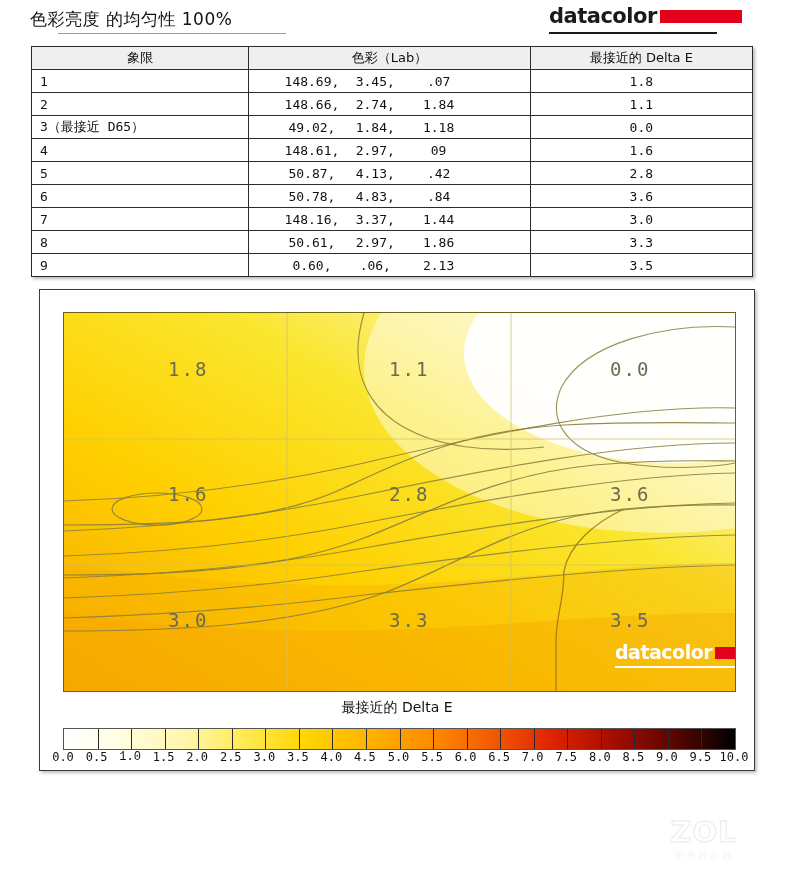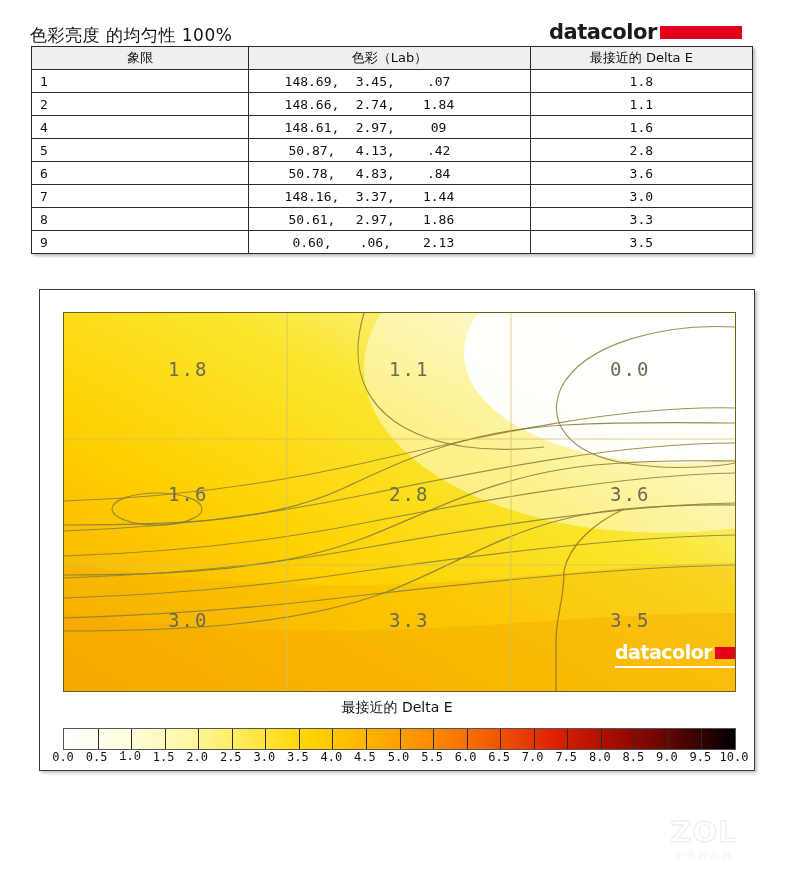--- a/index.html
+++ b/index.html
@@ -6,21 +6,21 @@
   body{
     width:800px;height:880px;
     background:#ffffff;
     font-family:"Liberation Sans","DejaVu Sans",sans-serif;
     color:#111;
     position:relative;
     overflow:hidden;
   }
 
   
-  #header{position:absolute;left:0;top:16px;width:742px;height:40px;}
+  #header{position:absolute;left:0;top:0;width:742px;height:40px;}
   .title-line{
     position:absolute;left:30px;
     font-family:"DejaVu Sans",sans-serif;
     font-size:17px;letter-spacing:0.5px;color:#111;white-space:nowrap;
   }
   #title-a{top:8px;}
   #title-b{top:10px;left:58px;}
   #title-underline{
     position:absolute;left:58px;top:33px;width:228px;height:1px;background:#9a9a9a;
   }
@@ -159,20 +159,31 @@
         <tr>
           <td class="quad">2</td>
           <td class="lab">
             <div class="lab-grid">
               <span>148.66,</span>
               <span>2.74,</span>
               <span>1.84</span>
             </div>
           </td>
           <td class="de">1.1</td>
+        </tr>
+        <tr>
+          <td class="quad">3（最接近 D65）</td>
+          <td class="lab">
+            <div class="lab-grid">
+              <span>49.02,</span>
+              <span>1.84,</span>
+              <span>1.18</span>
+            </div>
+          </td>
+          <td class="de">0.0</td>
         </tr>
         <tr>
           <td class="quad">4</td>
           <td class="lab">
             <div class="lab-grid">
               <span>148.61,</span>
               <span>2.97,</span>
               <span>09</span>
             </div>
           </td>

